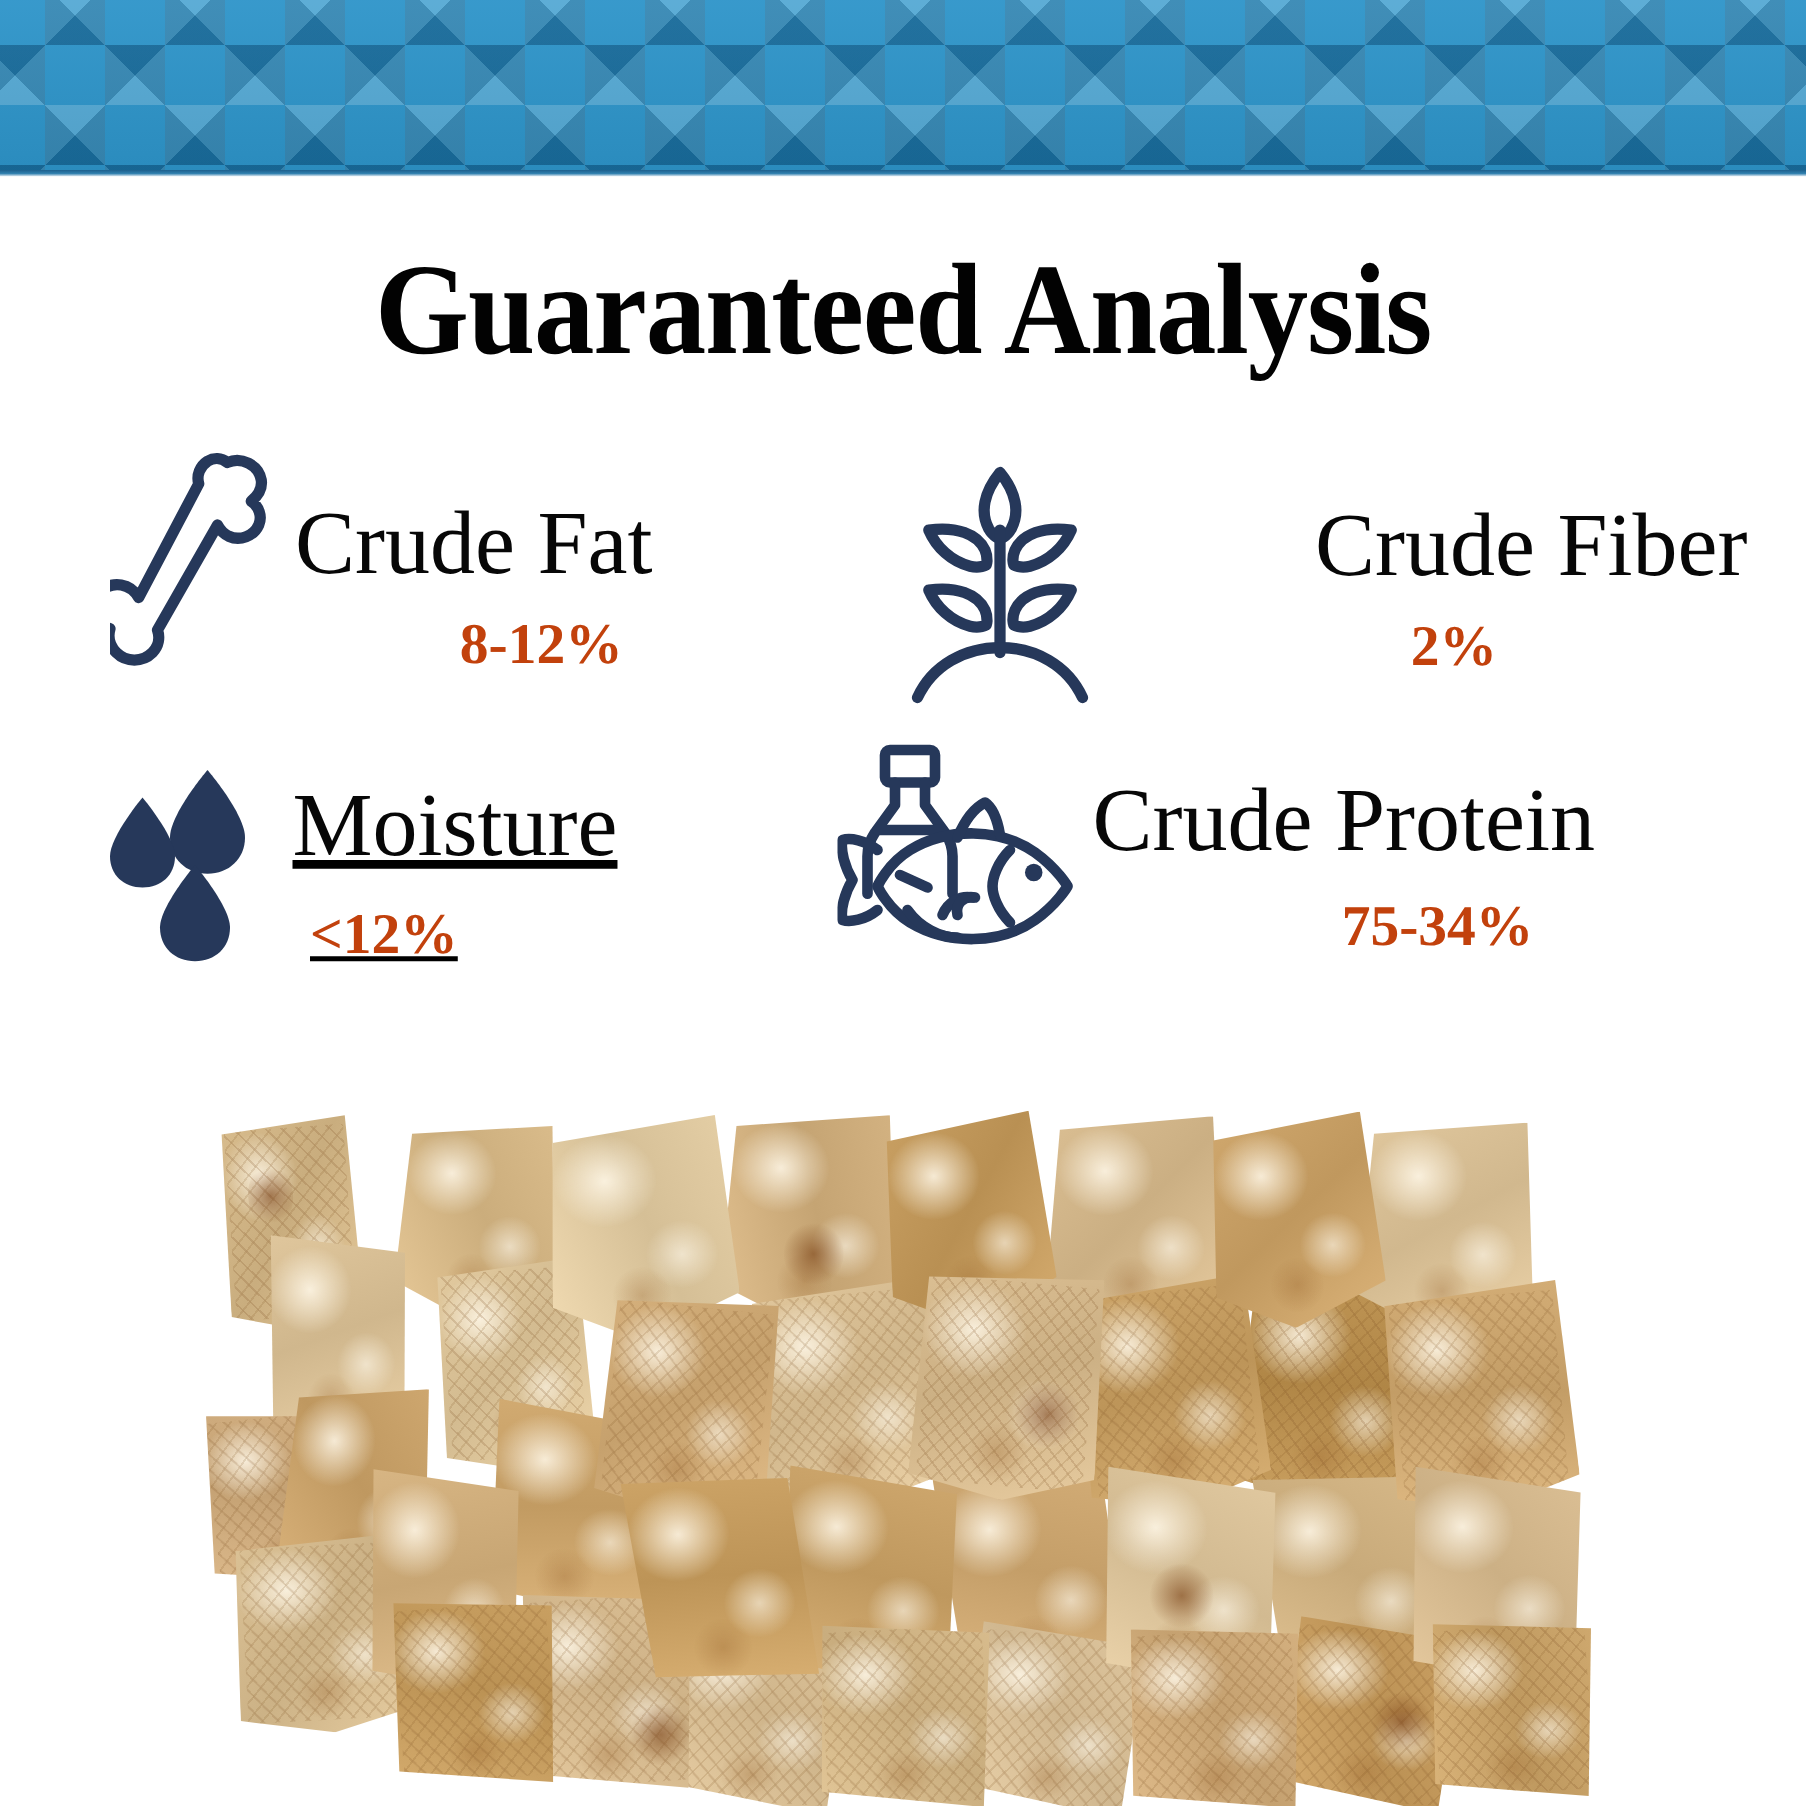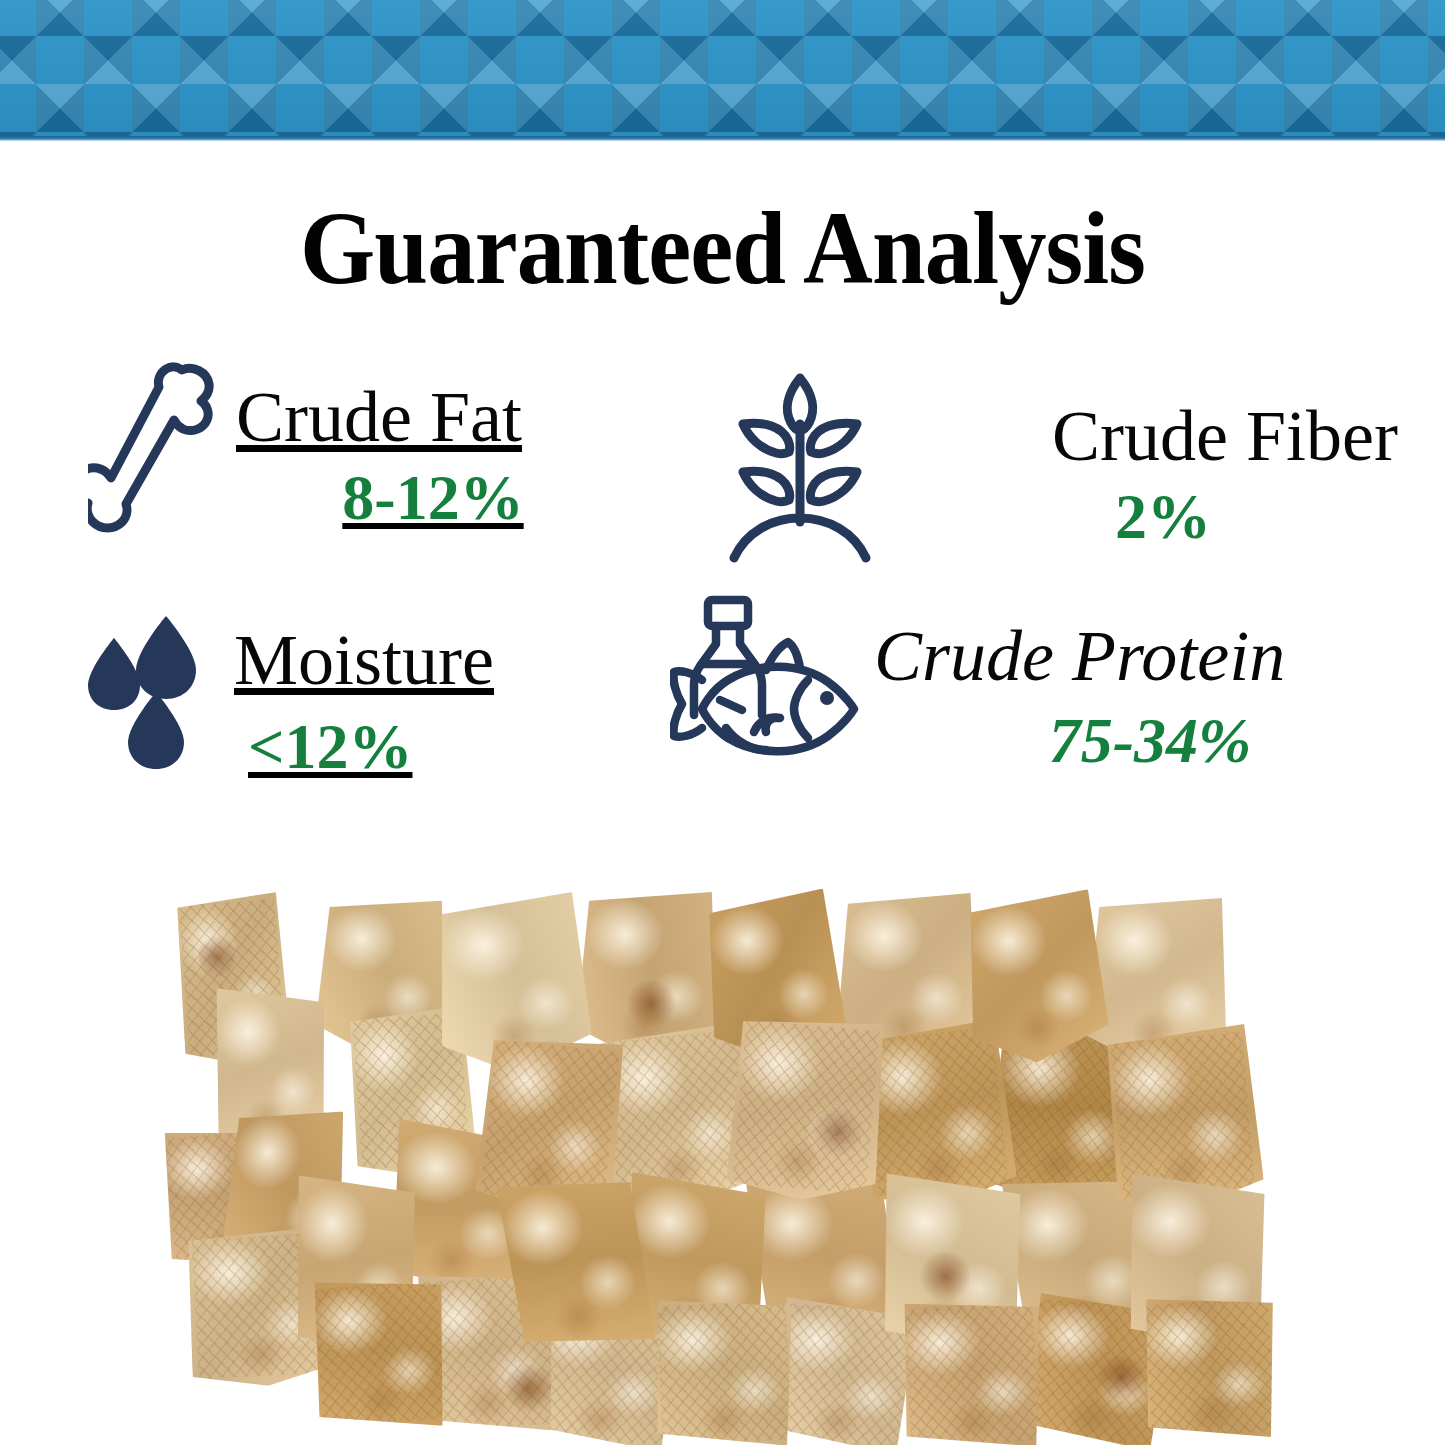--- a/index.html
+++ b/index.html
@@ -62,53 +62,53 @@
   }
 
   
   #grid {
     position:absolute; left:70px; top:352px; width:1330px; height:470px;
   }
   .cell { position:absolute; }
   .cell.c1 { left:8px;   top:0px;   width:620px; height:235px; }
   .cell.c2 { left:628px; top:0px;   width:700px; height:235px; }
   .cell.c3 { left:8px;   top:248px; width:620px; height:222px; }
-  .cell.c4 { left:600px; top:240px; width:730px; height:230px;font-style:italic; }
+  .cell.c4 { left:600px; top:240px; width:730px; height:230px; }
 
   .icon-wrap { position:absolute; }
   .c1 .icon-wrap { left:10px;  top:4px;   width:130px; height:200px; }
   .c2 .icon-wrap { left:20px;  top:10px;  width:165px; height:205px; }
   .c3 .icon-wrap { left:10px;  top:10px;  width:140px; height:165px; }
   .c4 .icon-wrap { left:0px;   top:0px;   width:205px; height:190px; }
   .icon-wrap svg { display:block; width:100%; height:100%; }
 
   .txt { position:absolute; }
-  .c1 .txt { left:150px; top:23px;  width:470px;text-decoration:underline; }
+  .c1 .txt { left:150px; top:40px;  width:470px; }
   .c2 .txt { left:190px; top:42px;  width:510px; }
   .c3 .txt { left:150px; top:18px;  width:470px;text-decoration:underline; }
   .c4 .txt { left:200px; top:22px;  width:530px; }
 
   .label {
     font-family:"Liberation Serif", serif;
     font-size:72px;
     line-height:84px;
     color:#070707;
     white-space:nowrap;
   }
   .c1 .label { text-align:left;  padding-left:8px; }
   .c2 .label { text-align:right;  padding-left:6px; }
   .c3 .label { text-align:left;  padding-left:6px; }
   .c4 .label { text-align:left;  padding-left:4px; }
 
   .value {
     font-family:"Liberation Serif", serif;
     font-weight:bold;
-    font-size:64px;
+    font-size:46px;
     line-height:78px;
-    color:#15803d;
+    color:#c2410c;
     white-space:nowrap;
   }
   .c1 .value { text-align:center; padding-right:60px; }
   .c2 .value { text-align:center; padding-left:40px; }
   .c3 .value { text-align:left; padding-left:20px; padding-top:6px; }
   .c4 .value { text-align:center; padding-left:30px; padding-top:4px; }
 
   
   #product {
     position:absolute; left:0px; top:862px; width:1445px; height:583px;

